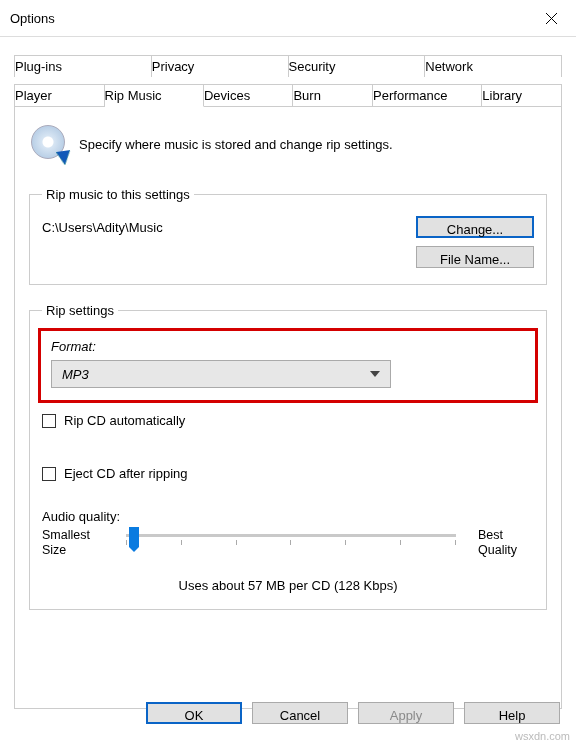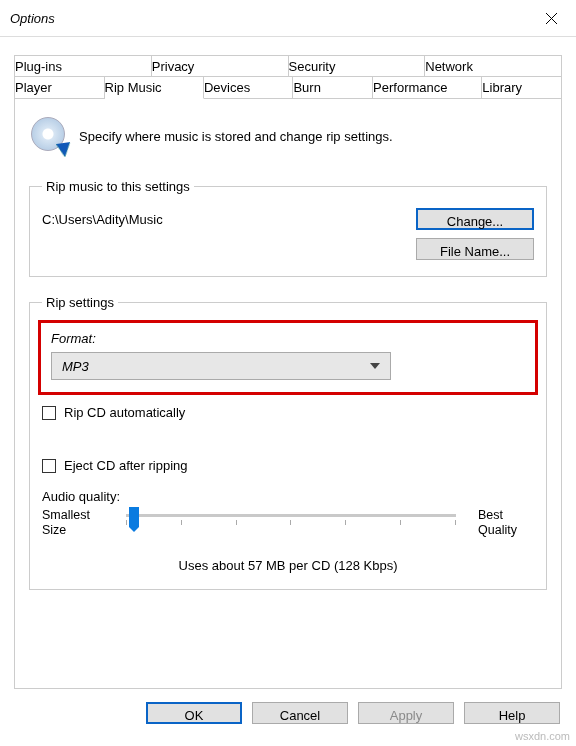--- a/index.html
+++ b/index.html
@@ -1,29 +1,29 @@
 <!DOCTYPE html>
 <html><head>
 <meta charset="utf-8">
 <style>
 * { box-sizing: border-box; font-family: "Segoe UI", Tahoma, sans-serif; font-size: 13px; }
 body { margin: 0; background: #fff; width: 576px; height: 746px; position: relative; }
 
-.titlebar { display: flex; align-items: center; justify-content: space-between; padding: 6px 8px 6px 10px; border-bottom: 1px solid #ddd; font-style: italic; }
+.titlebar { display: flex; align-items: center; justify-content: space-between; padding: 6px 8px 6px 10px; border-bottom: 1px solid #ddd; }
 .titlebar .title { font-size: 13px; }
 .titlebar .close { width: 34px; height: 24px; display: flex; align-items: center; justify-content: center; cursor: default; }
 .titlebar .close svg { width: 11px; height: 11px; stroke: #000; stroke-width: 1; }
 
 .body { padding: 18px 14px 0 14px; }
 .tabs { position: relative; }
 .tabrow { display: flex; }
 .tab { border: 1px solid #ccc; background: #fff; padding: 3px 0; font-size: 13px; position: relative; }
 .tabrow.back .tab { flex: 1; border-bottom: none; margin-bottom: -1px; }
 .tabrow.back .tab + .tab { border-left: none; }
-.tabrow.front { margin-top: 0; }
+.tabrow.front { margin-top: 8px; }
 .tabrow.front .tab { border-bottom: 1px solid #fff; }
 .tabrow.front .tab + .tab { border-left: none; }
 .tabrow.front .tab.inactive { border-bottom: 1px solid #ccc; }
 .tabrow.front .tab.active { background: #fff; z-index: 2; }
 .tab.active::before { content: ""; position: absolute; left: 0; right: 0; bottom: -1px; height: 2px; background: #fff; }
 
 .pane { border: 1px solid #ccc; border-top: none; padding: 14px 14px 80px 14px; }
 
 .intro { display: flex; align-items: center; gap: 10px; padding: 4px 0 16px 2px; }
 .intro .cd { width: 38px; height: 38px; position: relative; }
@@ -41,21 +41,21 @@
 .btn.disabled { color: #8a8a8a; }
 
 .highlight { border: 3px solid #d40000; padding: 8px 10px 12px; margin: -4px -4px 10px -4px; font-style: italic; }
 .label { margin-bottom: 6px; }
 .select { display: flex; align-items: center; justify-content: space-between; border: 1px solid #aaa; background: #e7e7e7; height: 28px; padding: 0 10px 0 10px; width: 340px; }
 .select .chev { width: 0; height: 0; border-left: 5px solid transparent; border-right: 5px solid transparent; border-top: 6px solid #444; }
 
 .check { display: flex; align-items: center; gap: 8px; margin: 6px 0; }
 .check .box { width: 14px; height: 14px; border: 1px solid #333; background: #fff; }
 
-.aq { margin-top: 16px; }
+.aq { margin-top: 28px; }
 .sliderrow { display: flex; align-items: flex-start; gap: 22px; margin-top: 4px; }
 .sliderrow .lab { width: 62px; font-size: 12.5px; line-height: 1.2; }
 .sliderrow .labr { width: 56px; font-size: 12.5px; line-height: 1.2; text-align: left; }
 .track-wrap { flex: 1; padding-top: 6px; position: relative; }
 .track { height: 3px; background: #c9c9c9; position: relative; }
 .track .ticks { position: absolute; left: 0; right: 0; top: 6px; display: flex; justify-content: space-between; }
 .track .ticks span { width: 1px; height: 5px; background: #aaa; display: block; }
 .thumb { position: absolute; top: -7px; left: 1%; width: 10px; height: 20px; background: #0a7be0; }
 .thumb::after { content: ""; position: absolute; left: 0; bottom: -5px; width: 0; height: 0; border-left: 5px solid transparent; border-right: 5px solid transparent; border-top: 5px solid #0a7be0; }
 .usage { text-align: center; margin-top: 20px; }

